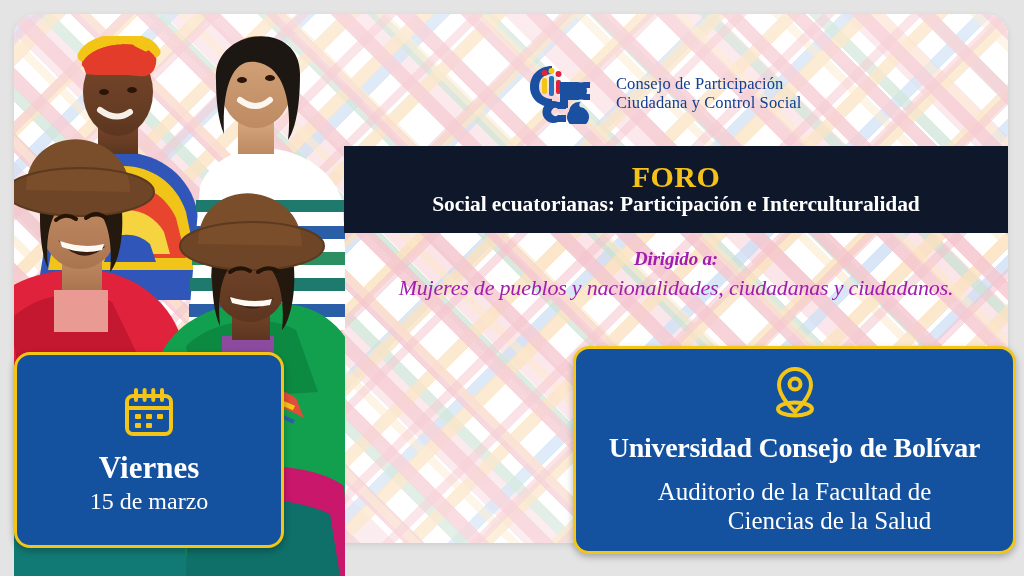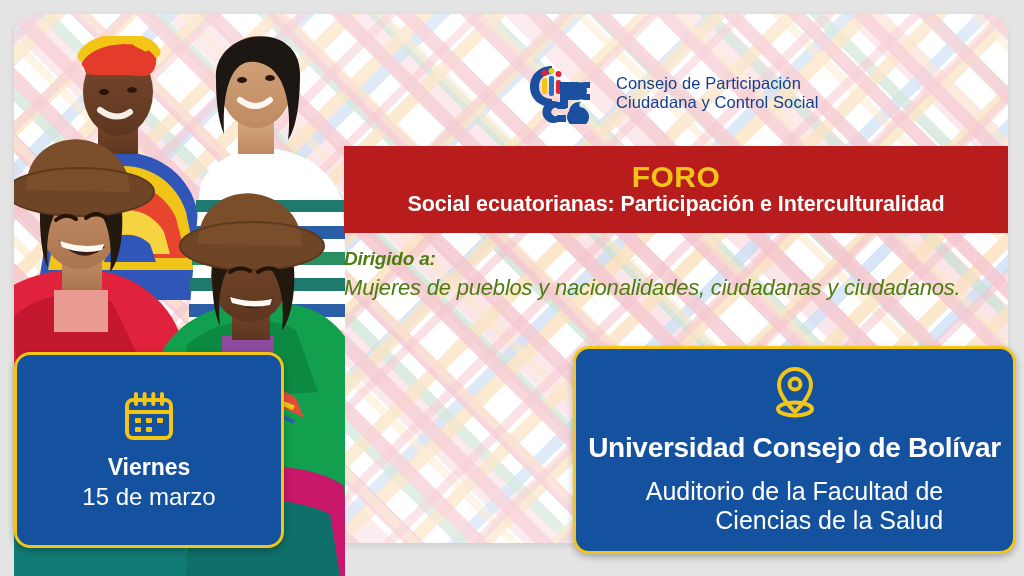--- a/index.html
+++ b/index.html
@@ -1,21 +1,21 @@
 <!DOCTYPE html>
 <html><head>
 <meta charset="utf-8">
 <style>
   html,body{margin:0;padding:0;}
   body{
     width:1024px;height:576px;overflow:hidden;
     background:#e4e4e4;
     font-family:"Liberation Sans", sans-serif;
   }
-  #stage{position:relative;width:1024px;height:576px;}
+  #stage{position:relative;width:1024px;height:576px;font-family:Liberation Serif, serif;}
 
   
   .card-bg{
     position:absolute;left:14px;top:14px;width:994px;height:529px;
     border-radius:22px;overflow:hidden;background:#ffffff;
     box-shadow:0 2px 6px rgba(0,0,0,.10);
   }
   
   .pattern{
     position:absolute;inset:0;
@@ -66,35 +66,35 @@
   }
   .logo-mark{width:78px;height:62px;flex:none;}
   .logo-text{
     color:#123e8f;font-size:16.5px;line-height:1.18;font-weight:400;
     letter-spacing:.1px;white-space:pre-line;
   }
 
   
   .banner{
     position:absolute;left:344px;top:146px;width:664px;height:87px;
-    background:#b91c1c;display:flex;flex-direction:column;
+    background:#0f172a;display:flex;flex-direction:column;
     align-items:center;justify-content:center;gap:1px;
   }
   .banner .foro{
     color:#f5c21a;font-size:30px;font-weight:bold;letter-spacing:.5px;line-height:1;
   }
   .banner .subtitle{
     color:#ffffff;font-size:21.5px;font-weight:bold;line-height:1.1;
     letter-spacing:-.1px;
   }
 
   
   .dirigido{
     position:absolute;left:344px;top:248px;width:664px;
-    text-align:left;color:#4d7c0f;
+    text-align:center;color:#a21caf;
   }
   .dirigido .lead{
     font-size:19px;font-weight:bold;font-style:italic;letter-spacing:-.2px;
   }
   .dirigido .target{
     font-size:22px;font-style:italic;margin-top:5px;letter-spacing:-.2px;
   }
 
   
   .info-card{
@@ -104,21 +104,21 @@
   }
   .c-date{left:14px;top:352px;width:264px;height:190px;border-radius:16px;
           justify-content:center;}
   .c-time{left:294px;top:352px;width:264px;height:190px;border-radius:16px;
           justify-content:center;}
   .c-place{left:573px;top:346px;width:437px;height:202px;border-radius:16px;
           justify-content:center;}
 
   .ic{display:block;margin-bottom:6px;}
   .card-title{
-    color:#ffffff;font-size:23px;font-weight:bold;line-height:1.12;text-align:center;
+    color:#ffffff;font-size:31px;font-weight:bold;line-height:1.12;text-align:center;
   }
   .card-sub{
     color:#ffffff;font-size:24px;font-weight:400;line-height:1.15;text-align:right;
   }
   .c-time .card-title{font-size:27px;font-weight:400;}
   .c-place .card-title{font-size:28px;letter-spacing:-.3px;}
   .c-place .card-sub{font-size:25px;line-height:1.18;margin-top:13px;}
   .c-date .card-sub{margin-top:2px;}
 </style>
 </head>

